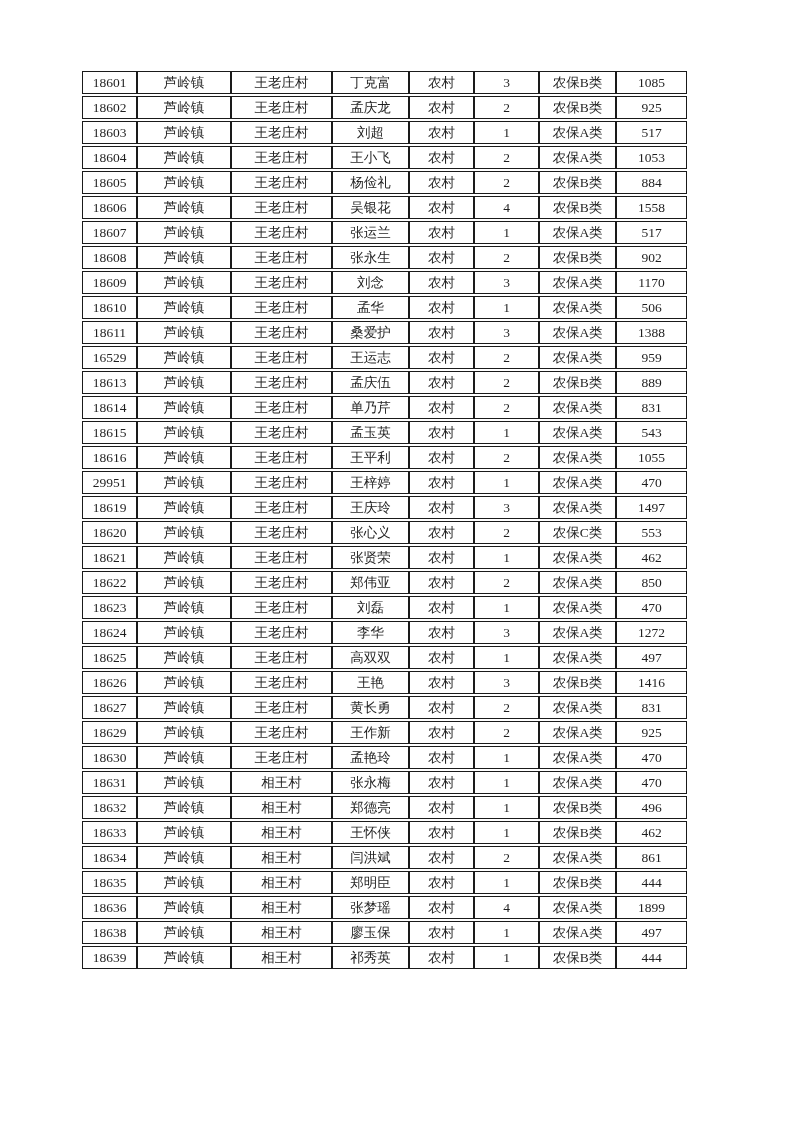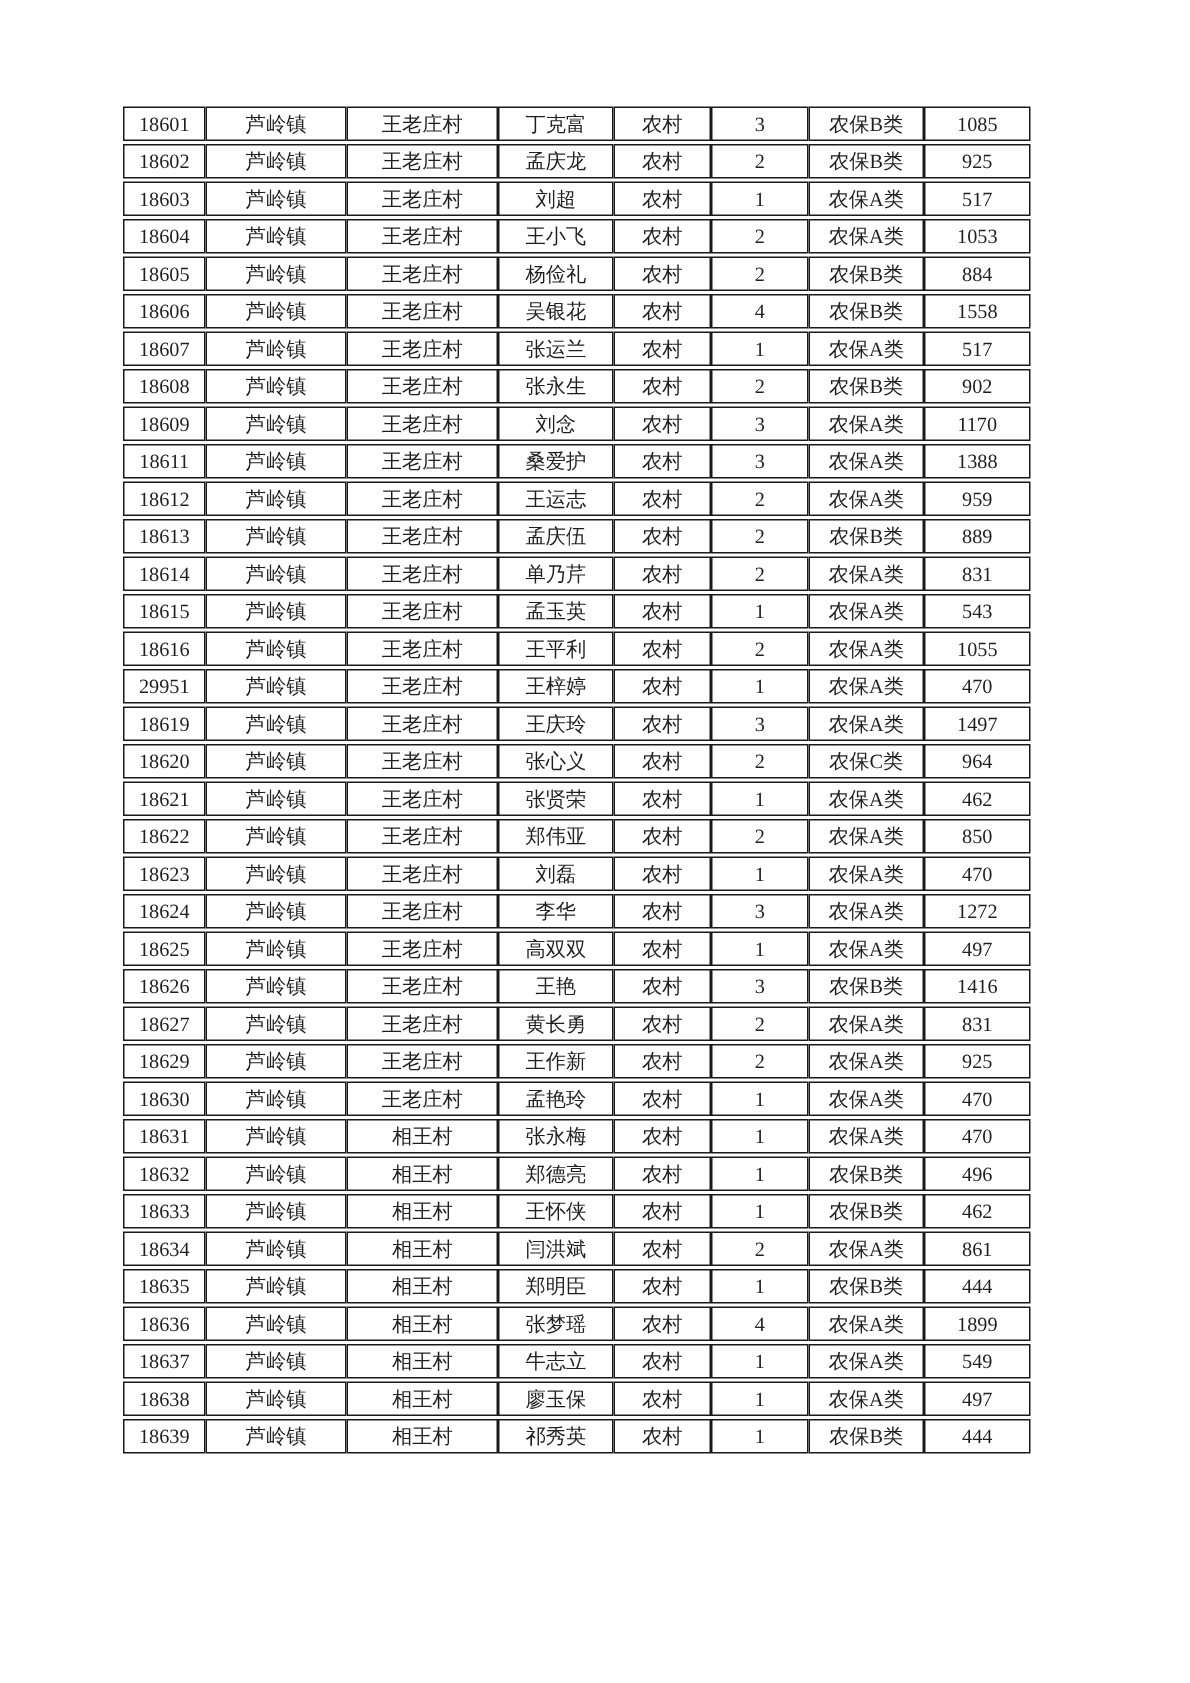--- a/index.html
+++ b/index.html
@@ -152,31 +152,41 @@
           <td>18609</td>
           <td>芦岭镇</td>
           <td>王老庄村</td>
           <td>刘念</td>
           <td>农村</td>
           <td>3</td>
           <td>农保A类</td>
           <td>1170</td>
         </tr>
         <tr>
+          <td>18610</td>
+          <td>芦岭镇</td>
+          <td>王老庄村</td>
+          <td>孟华</td>
+          <td>农村</td>
+          <td>1</td>
+          <td>农保A类</td>
+          <td>506</td>
+        </tr>
+        <tr>
           <td>18611</td>
           <td>芦岭镇</td>
           <td>王老庄村</td>
           <td>桑爱护</td>
           <td>农村</td>
           <td>3</td>
           <td>农保A类</td>
           <td>1388</td>
         </tr>
         <tr>
-          <td>18612</td>
+          <td>16529</td>
           <td>芦岭镇</td>
           <td>王老庄村</td>
           <td>王运志</td>
           <td>农村</td>
           <td>2</td>
           <td>农保A类</td>
           <td>959</td>
         </tr>
         <tr>
           <td>18613</td>
@@ -239,21 +249,21 @@
           <td>1497</td>
         </tr>
         <tr>
           <td>18620</td>
           <td>芦岭镇</td>
           <td>王老庄村</td>
           <td>张心义</td>
           <td>农村</td>
           <td>2</td>
           <td>农保C类</td>
-          <td>964</td>
+          <td>553</td>
         </tr>
         <tr>
           <td>18621</td>
           <td>芦岭镇</td>
           <td>王老庄村</td>
           <td>张贤荣</td>
           <td>农村</td>
           <td>1</td>
           <td>农保A类</td>
           <td>462</td>
@@ -390,30 +400,20 @@
         </tr>
         <tr>
           <td>18636</td>
           <td>芦岭镇</td>
           <td>相王村</td>
           <td>张梦瑶</td>
           <td>农村</td>
           <td>4</td>
           <td>农保A类</td>
           <td>1899</td>
-        </tr>
-        <tr>
-          <td>18637</td>
-          <td>芦岭镇</td>
-          <td>相王村</td>
-          <td>牛志立</td>
-          <td>农村</td>
-          <td>1</td>
-          <td>农保A类</td>
-          <td>549</td>
         </tr>
         <tr>
           <td>18638</td>
           <td>芦岭镇</td>
           <td>相王村</td>
           <td>廖玉保</td>
           <td>农村</td>
           <td>1</td>
           <td>农保A类</td>
           <td>497</td>

